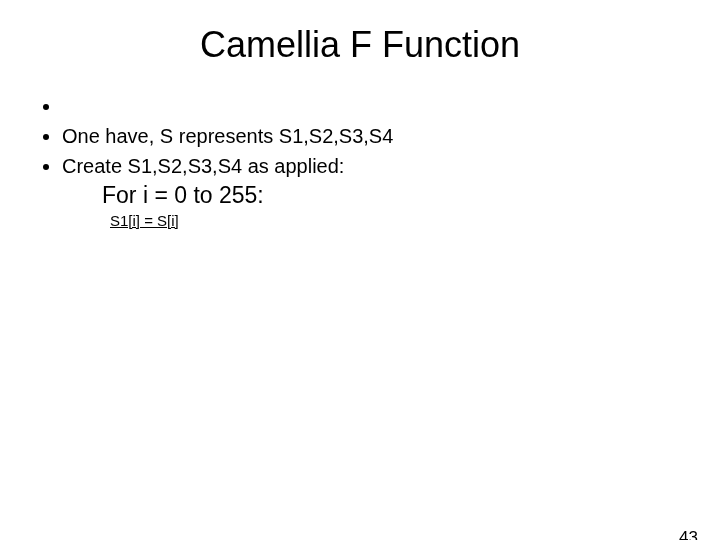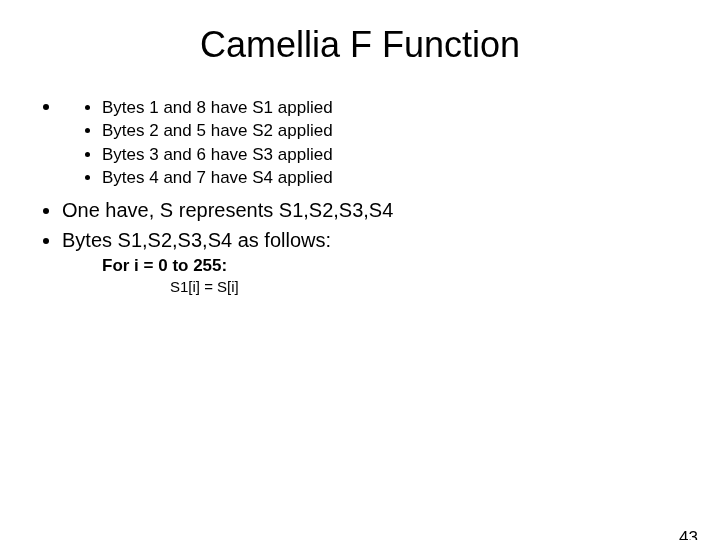--- a/index.html
+++ b/index.html
@@ -39,59 +39,53 @@
   ul.level1 > li { margin-bottom: 6px; }
   ul.level2 {
     list-style: disc;
     margin: 6px 0 10px 0;
     padding-left: 40px;
     font-size: 17px;
     line-height: 1.25;
   }
   ul.level2 > li { margin-bottom: 2px; }
   .for-line {
-    font-size: 17px;
+    font-size: 23px;
     margin-left: 40px;
     margin-top: 4px;
     margin-bottom: 2px;
-    font-weight: bold;
   }
   .code-block {
     font-size: 15px;
-    margin-left: 108px;
+    margin-left: 48px;
     line-height: 1.25;
+    text-decoration: underline;
   }
   .code-block div { white-space: pre; }
   .pagenum {
     position: absolute;
     right: 22px;
     bottom: 16px;
     font-size: 17px;
   }
 </style>
 </head>
 <body>
 
 <div class="slide">
 
   <div class="title">Camellia F Function</div>
 
   <div class="body">
     <ul class="level1">
       <li>
-        <ul class="level2">
-          <li>Bytes 1 and 8 have S1 applied</li>
-          <li>Bytes 2 and 5 have S2 applied</li>
-          <li>Bytes 3 and 6 have S3 applied</li>
-          <li>Bytes 4 and 7 have S4 applied</li>
-        </ul>
       </li>
       <li>One have, S represents S1,S2,S3,S4</li>
       <li>
-        <span>Bytes S1,S2,S3,S4 as follows:</span>
+        <span>Create S1,S2,S3,S4 as applied:</span>
         <div class="for-line">For i = 0 to 255:</div>
         <div class="code-block">
           <div>S1[i] = S[i]</div>
         </div>
       </li>
     </ul>
   </div>
 
   <div class="pagenum">43</div>
 </div>

